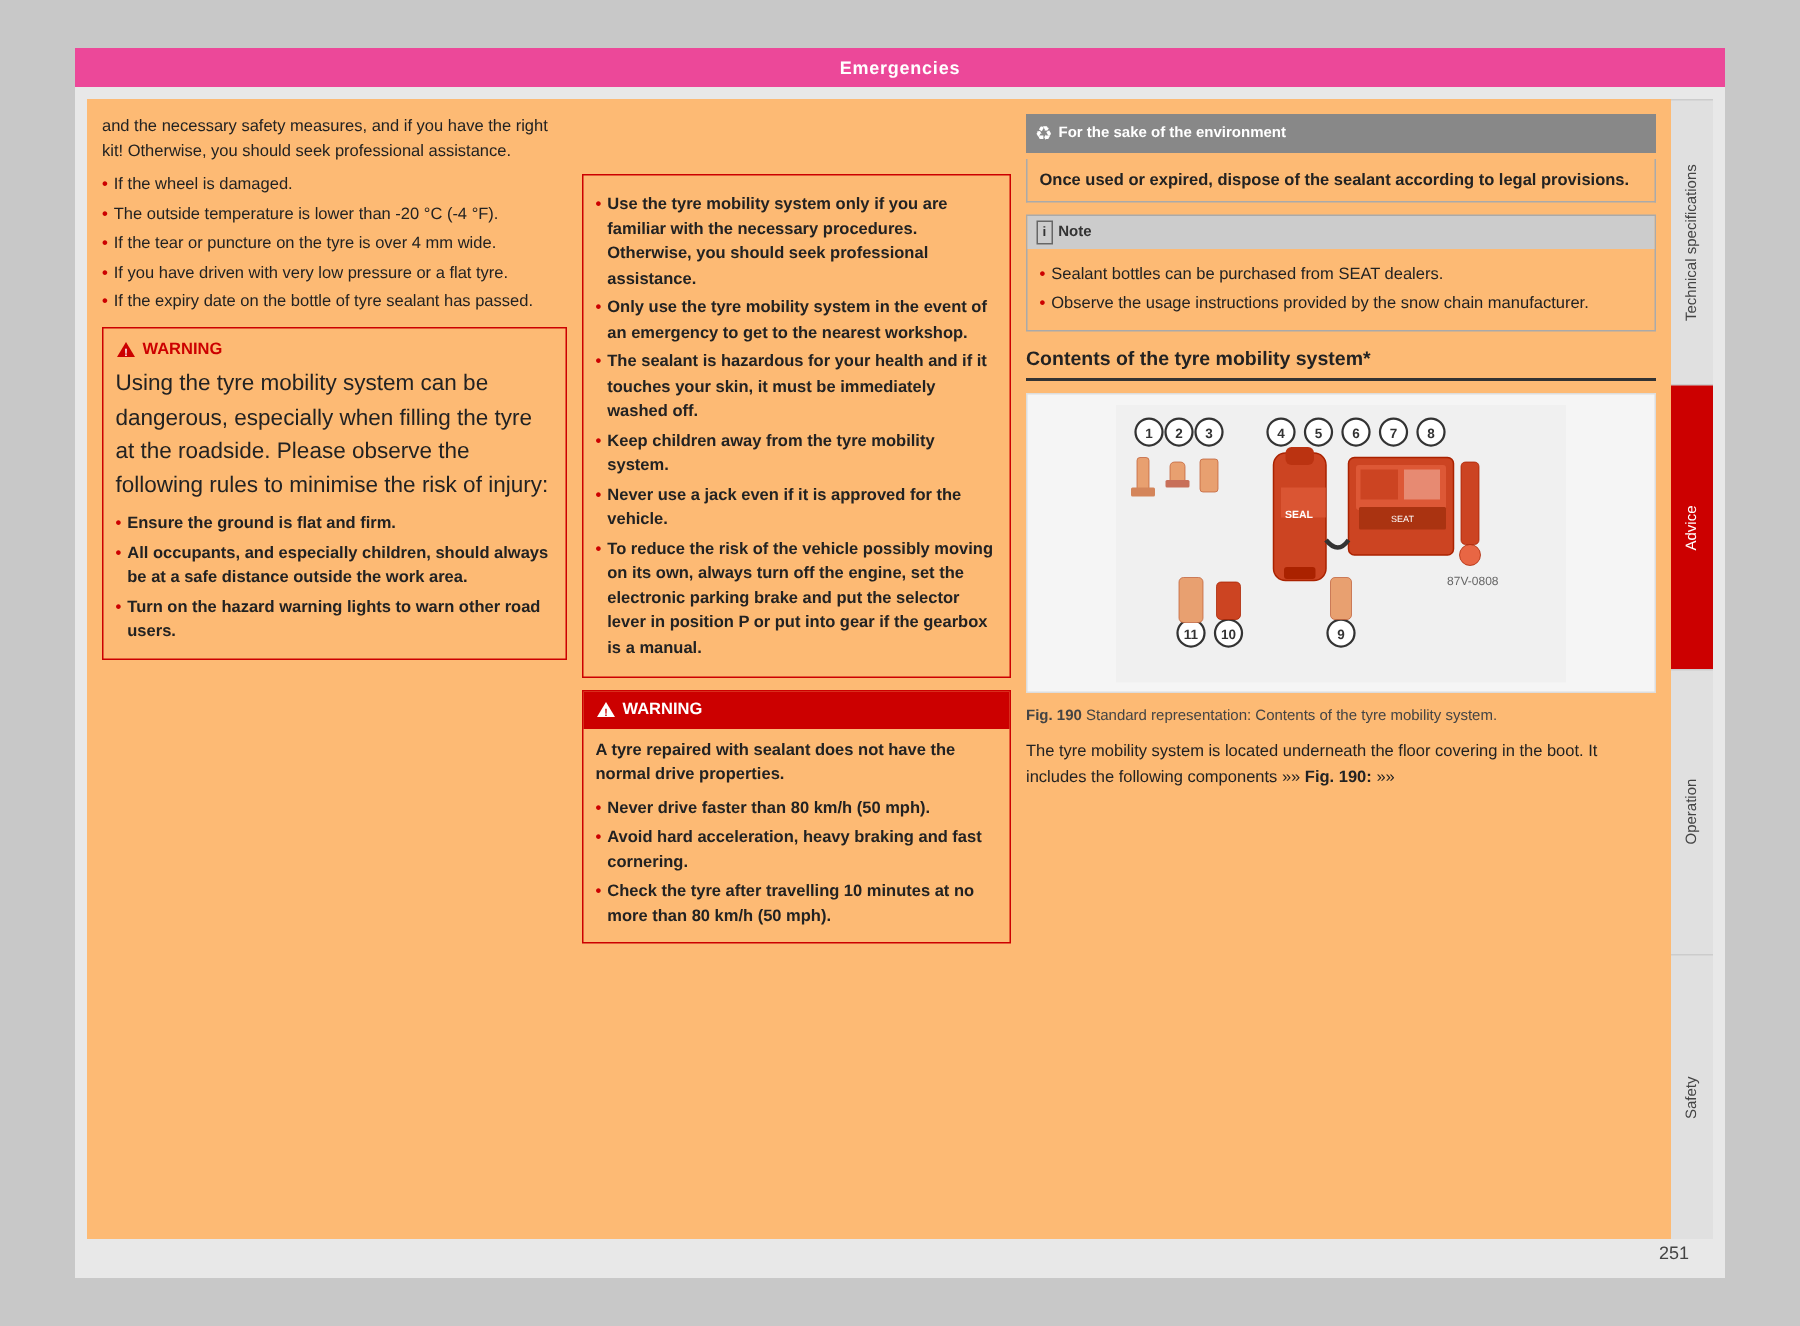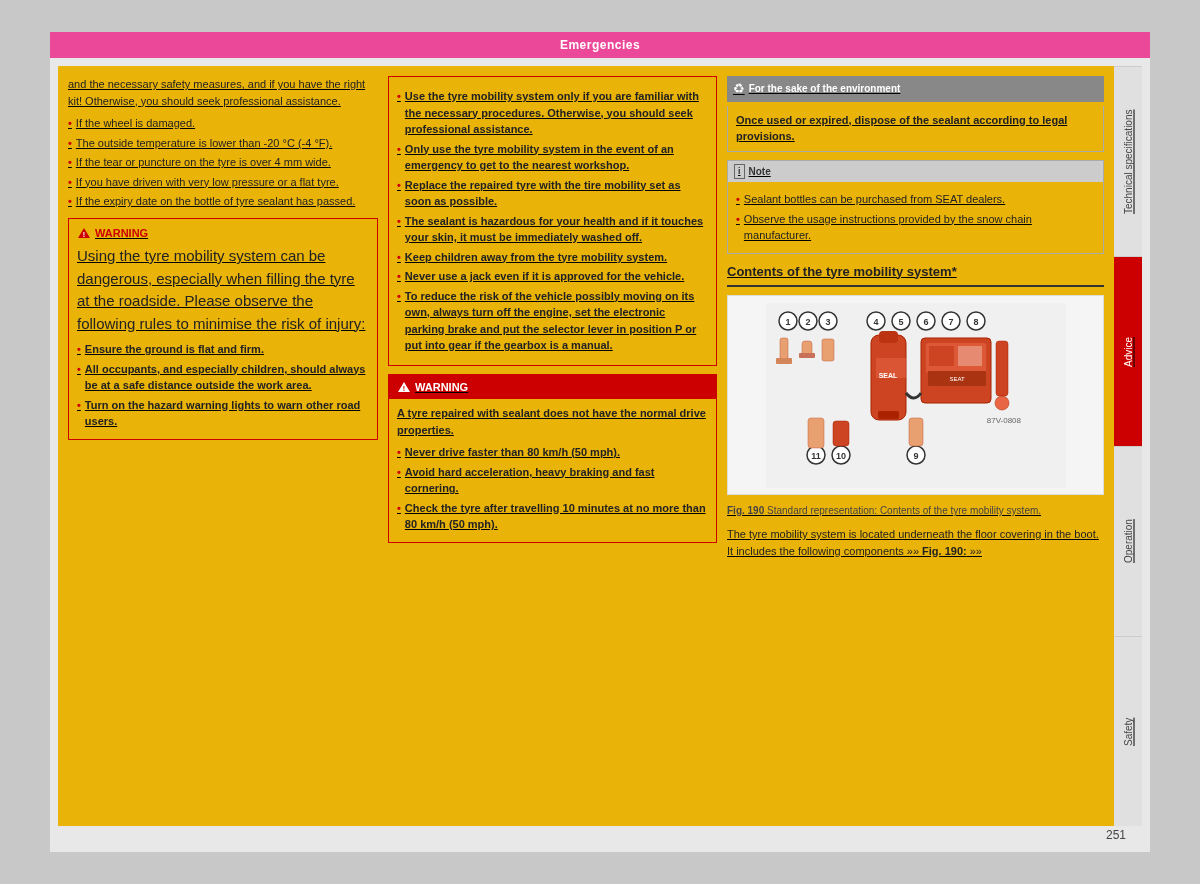--- a/index.html
+++ b/index.html
@@ -35,25 +35,26 @@
       gap: 10px;
     }
     .col-left {
       width: 310px;
       flex-shrink: 0;
       font-size: 11px;
       line-height: 1.5;
       color: #222;
     }
     .col-middle {
-      width: 329px;
+      width: 286px;
       flex-shrink: 0;
       font-size: 11px;
       line-height: 1.5;
       color: #222;
+      margin-top: 40px;
     }
     .col-right {
       flex: 1;
       font-size: 11px;
       line-height: 1.5;
       color: #222;
     }
     .side-tabs {
       width: 28px;
       display: flex;
@@ -193,21 +194,21 @@
     p { margin-bottom: 6px; }
   </style>
 </head>
 <body>
 
 <div class="page">
   <div class="header-bar">
     <span>Emergencies</span>
   </div>
 
-  <div style="display:flex; background:#eab308; margin:8px; min-height:760px;text-decoration:underline;">
+  <div style="display:flex; background:#fdba74; margin:8px; min-height:760px;">
 
     <div class="main-content">
 
       <div class="col-left">
         <p>and the necessary safety measures, and if you have the right kit! Otherwise, you should seek professional assistance.</p>
 
 
         <div>
           <div class="bullet-item">If the wheel is damaged.</div>
           <div class="bullet-item">The outside temperature is lower than -20 °C (-4 °F).</div>
@@ -235,23 +236,20 @@
         </div>
       </div>
 
       <div class="col-middle">
         <div style="border:1px solid #cc0000; padding:8px; margin-bottom:8px;">
           <div class="bullet-item bold-bullet">
               <strong>Use the tyre mobility system only if you are familiar with the necessary procedures. Otherwise, you should seek professional assistance.</strong>
             </div>
           <div class="bullet-item bold-bullet">
               <strong>Only use the tyre mobility system in the event of an emergency to get to the nearest workshop.</strong>
-            </div>
-          <div class="bullet-item bold-bullet">
-              <strong>Replace the repaired tyre with the tire mobility set as soon as possible.</strong>
             </div>
           <div class="bullet-item bold-bullet">
               <strong>The sealant is hazardous for your health and if it touches your skin, it must be immediately washed off.</strong>
             </div>
           <div class="bullet-item bold-bullet">
               <strong>Keep children away from the tyre mobility system.</strong>
             </div>
           <div class="bullet-item bold-bullet">
               <strong>Never use a jack even if it is approved for the vehicle.</strong>
             </div>

